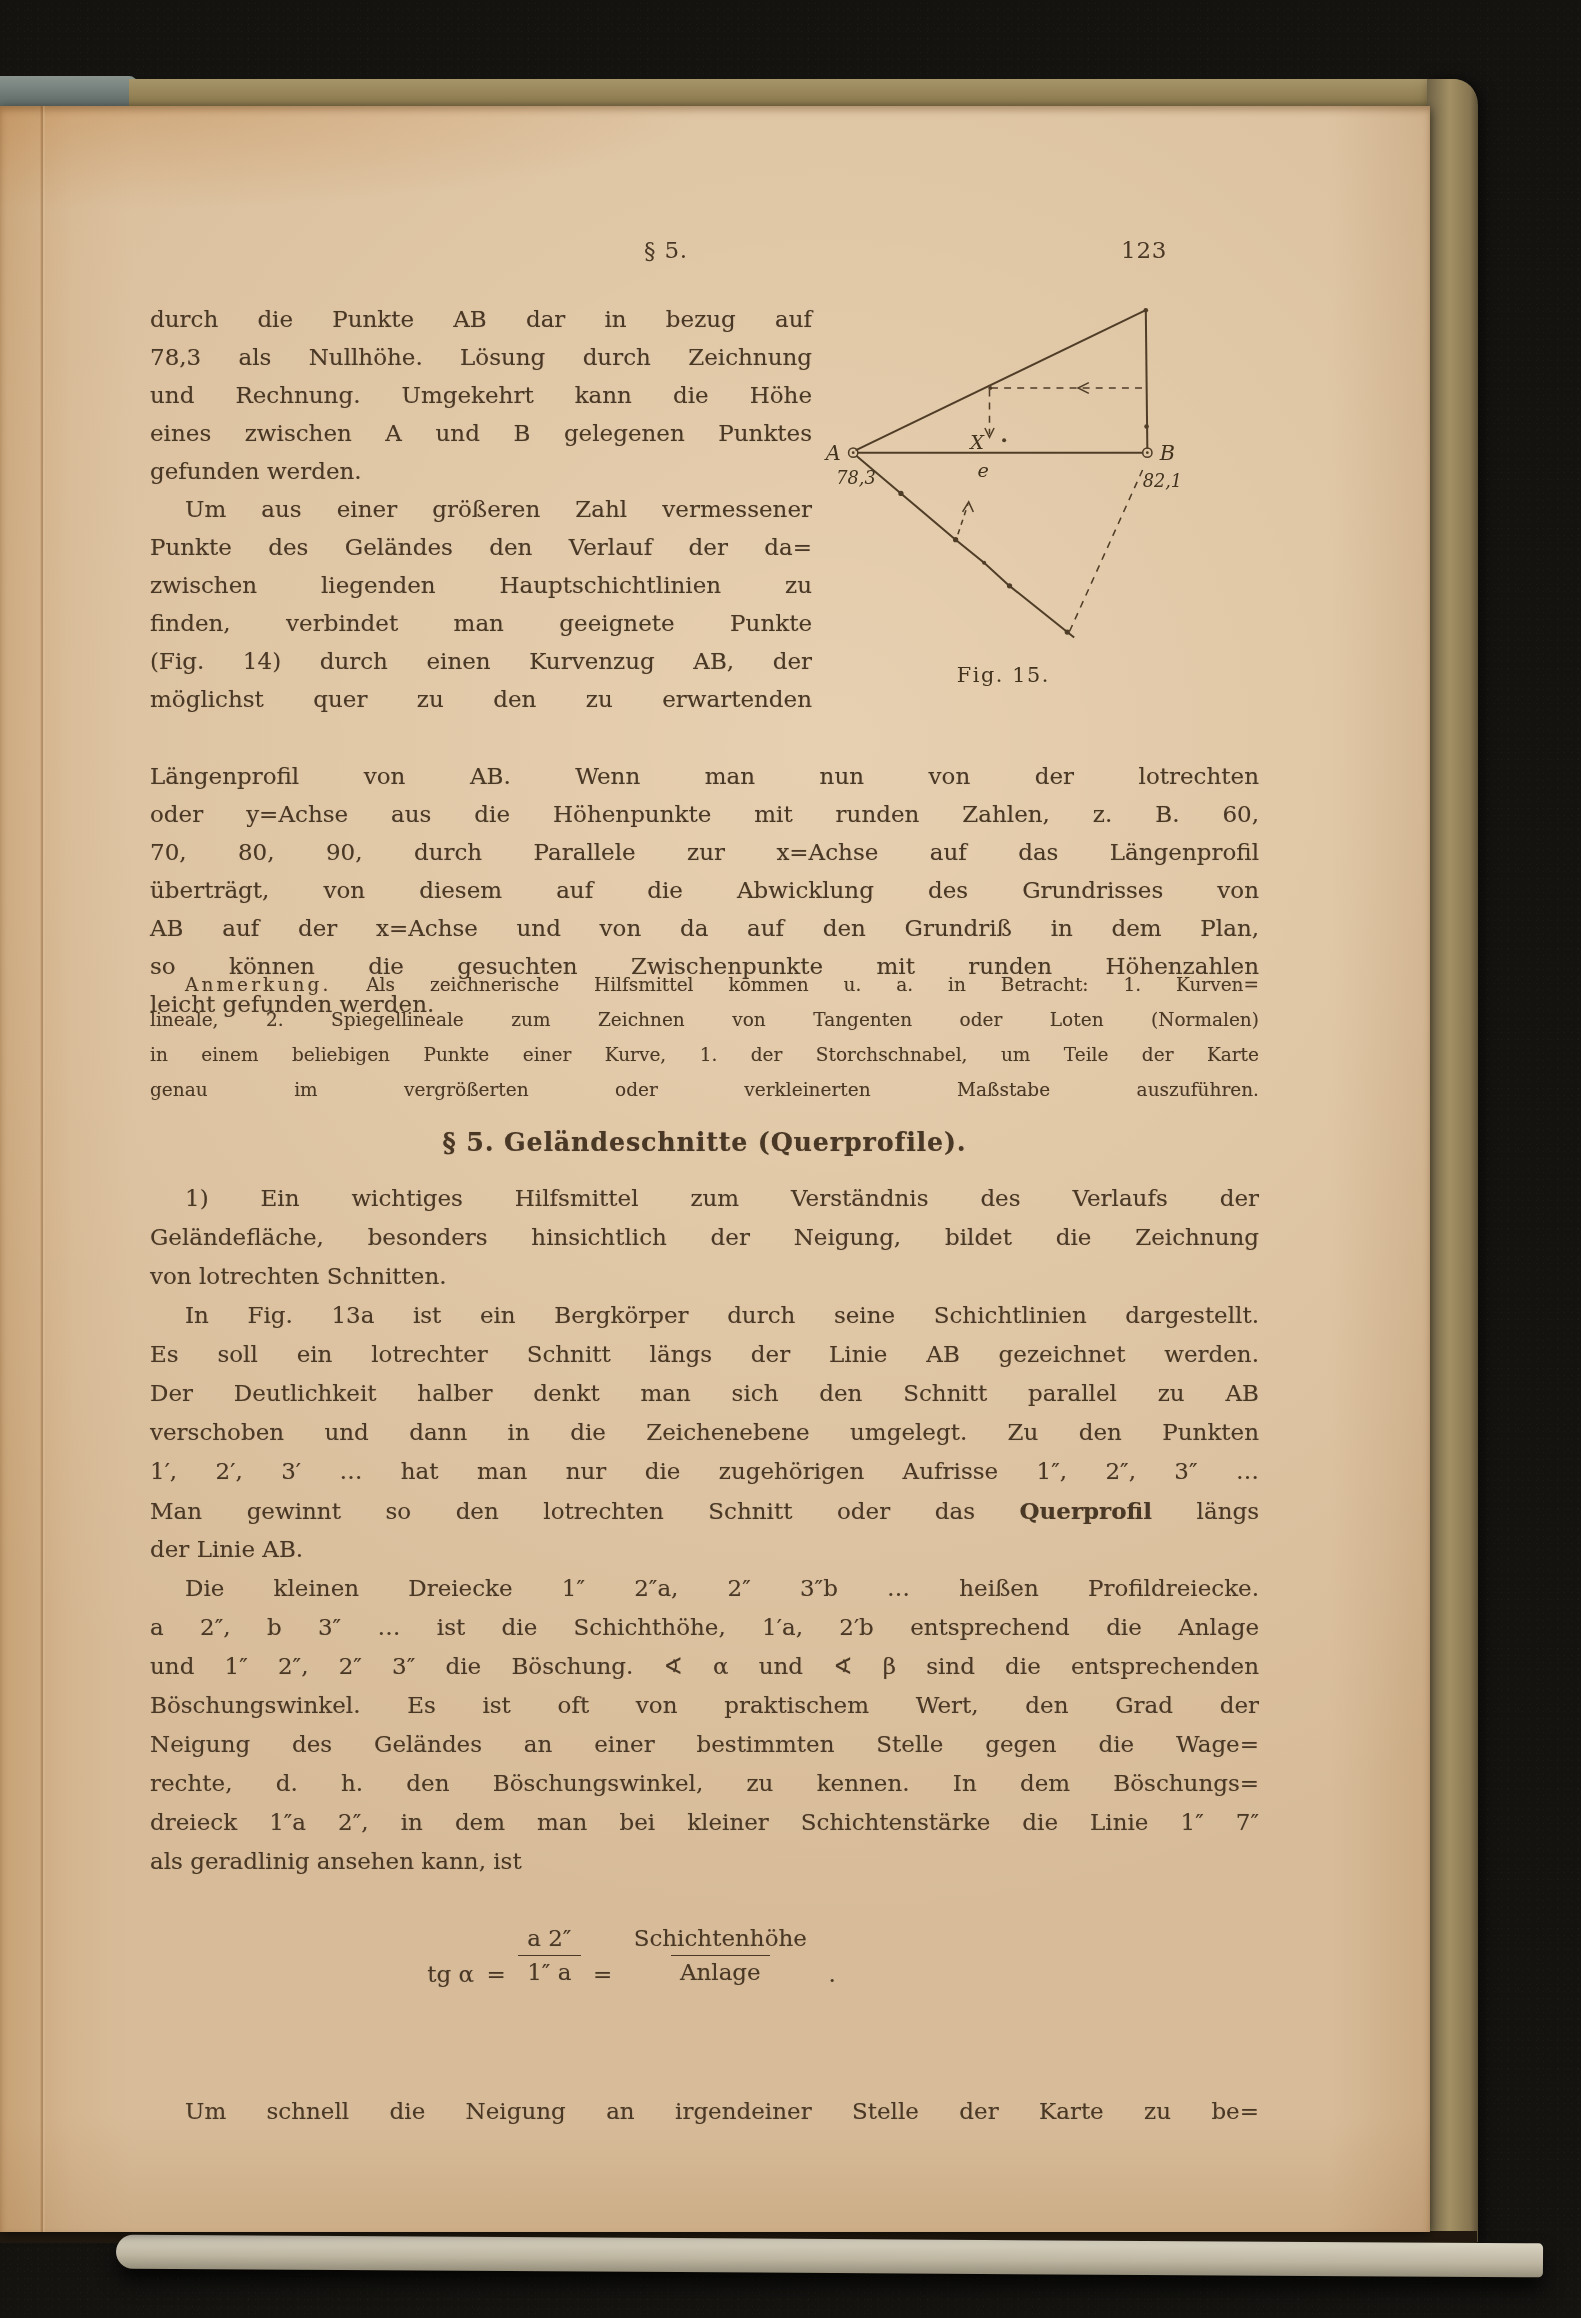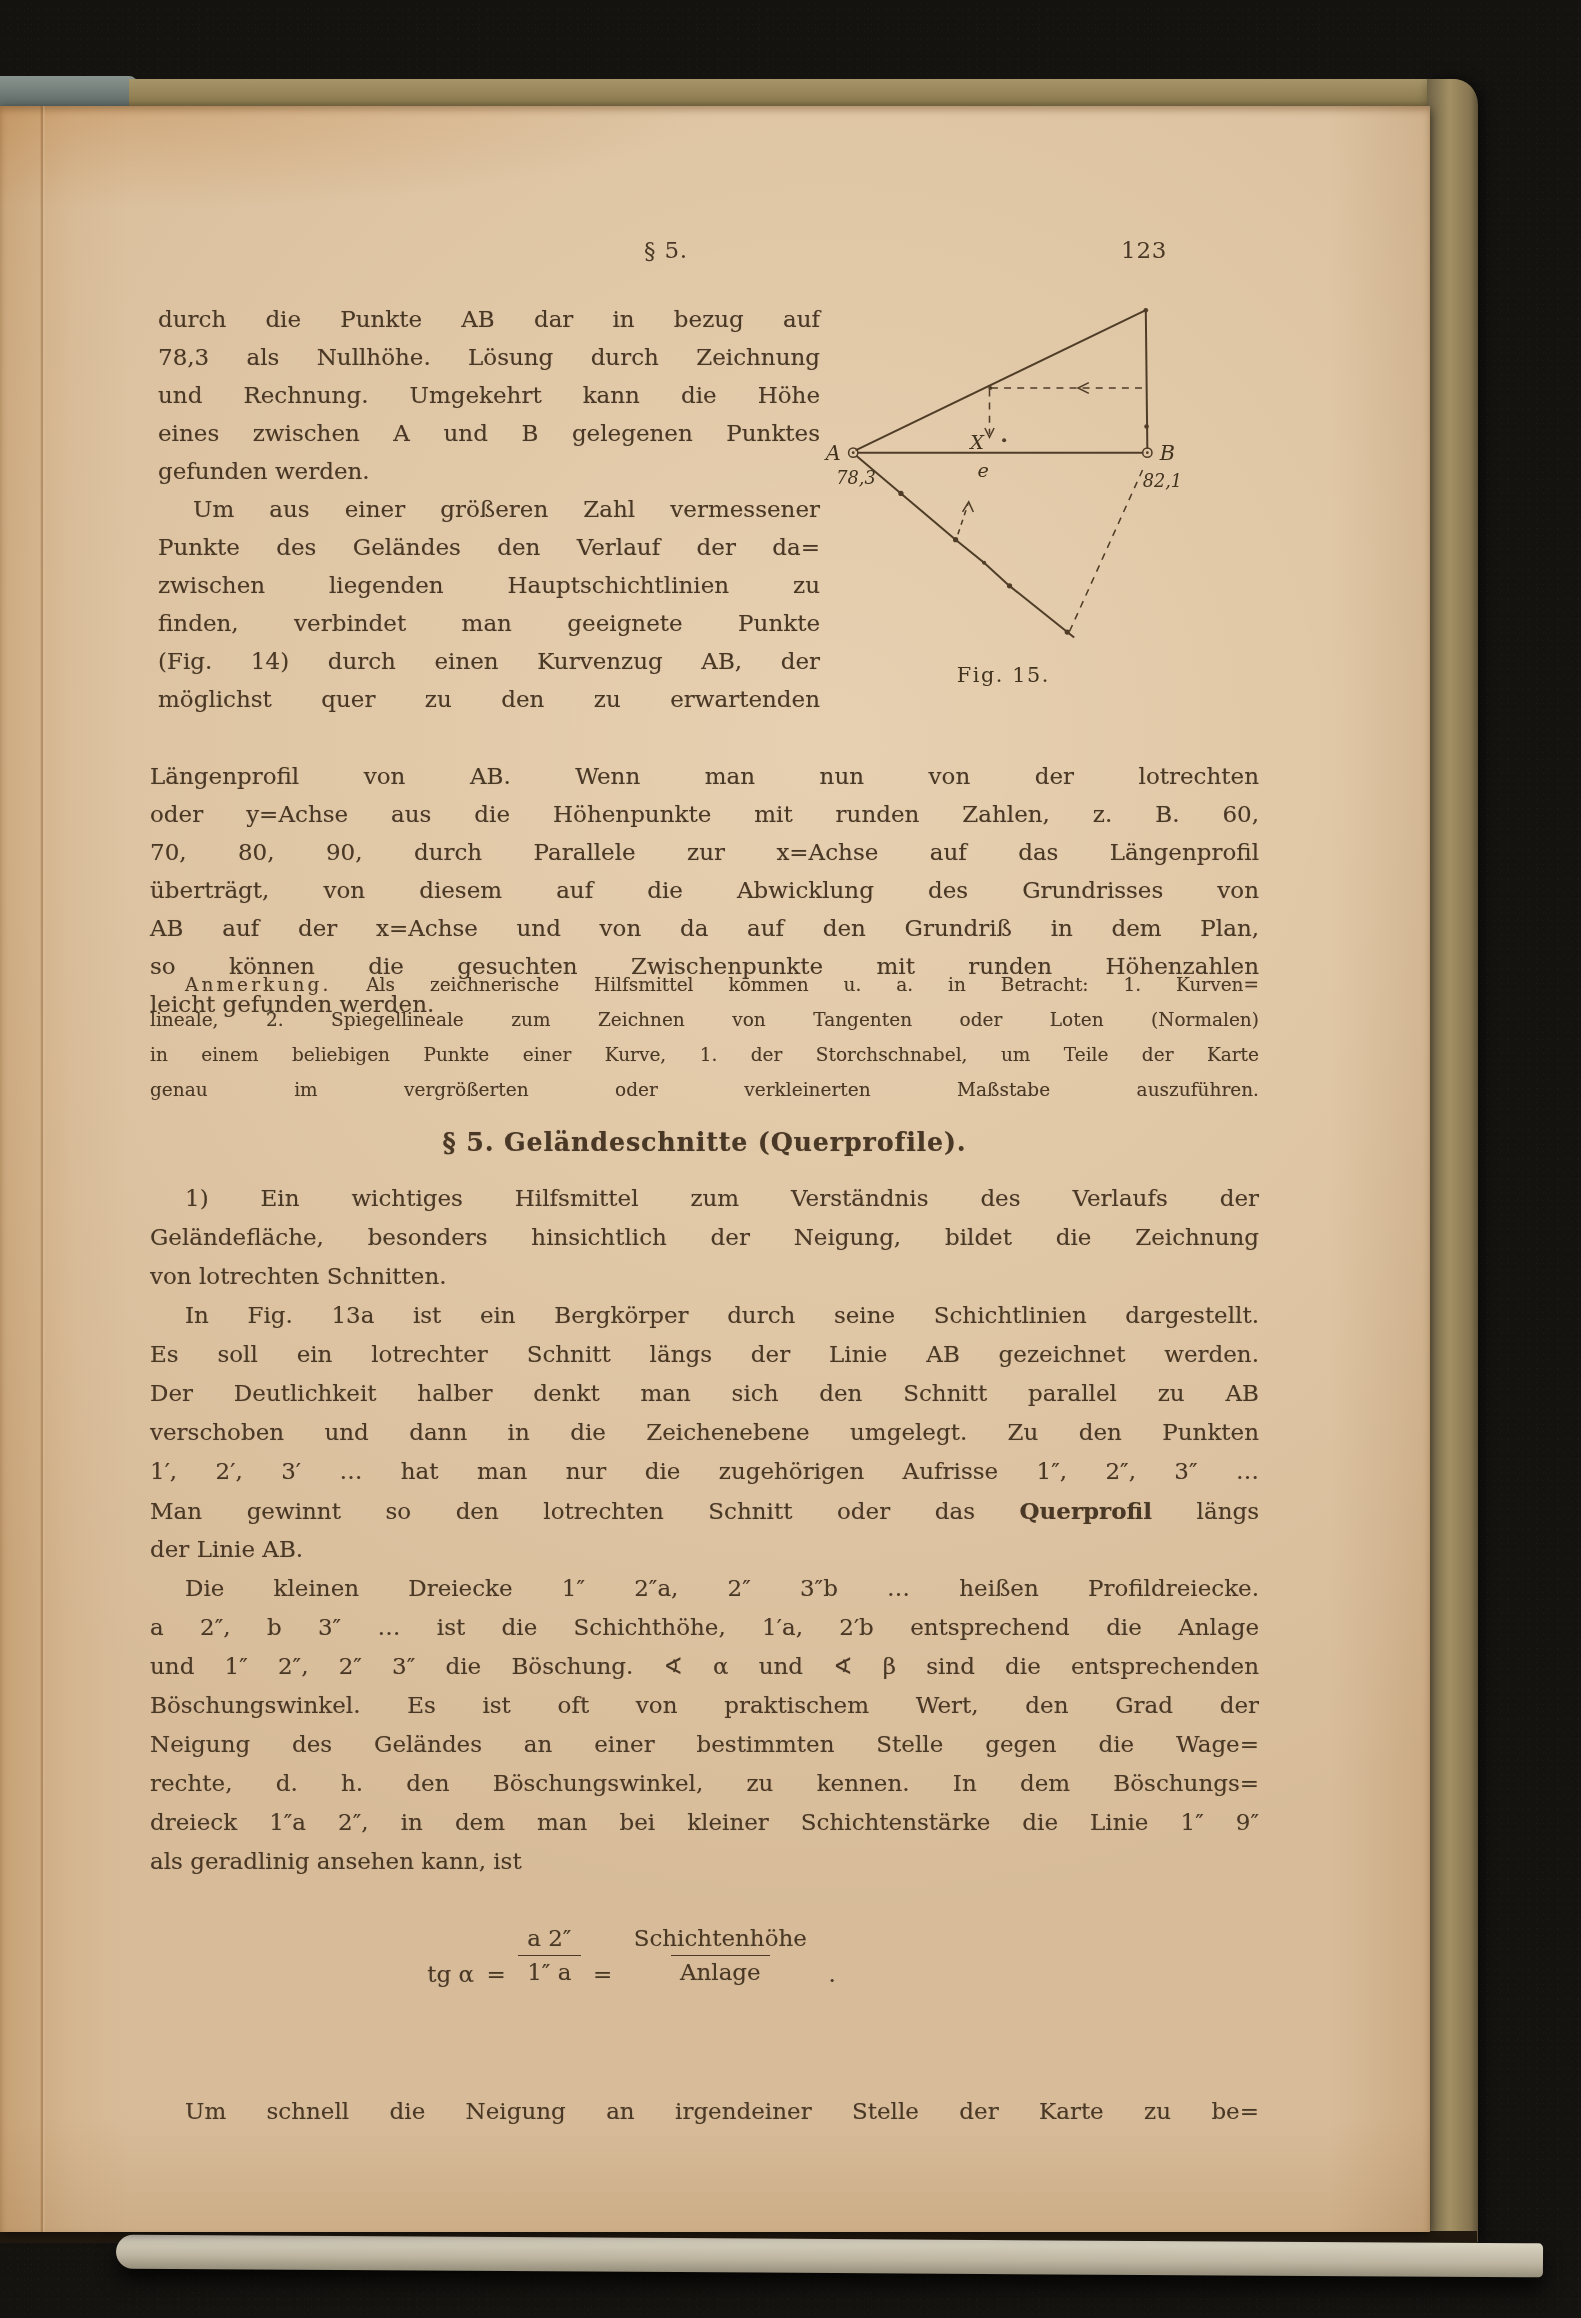--- a/index.html
+++ b/index.html
@@ -108,21 +108,21 @@
   <div class="cover-right"></div>
   <div class="bottom-shadow"></div>
   <div class="bottom-edge"></div>
 
   <div class="page">
     <div class="crease"></div>
 
     <div class="txt hdr center" style="left:150px;top:131px;width:1032px;">§ 5.</div>
     <div class="txt hdr" style="left:1121px;top:131px;">123</div>
 
-    <div class="txt" style="left:158px;top:194px;width:662px;">
+    <div class="txt" style="left:150px;top:194px;width:662px;">
       <div class="line">durch die Punkte AB dar in bezug auf</div>
       <div class="line">78,3 als Nullhöhe. Lösung durch Zeichnung</div>
       <div class="line">und Rechnung. Umgekehrt kann die Höhe</div>
       <div class="line">eines zwischen A und B gelegenen Punktes</div>
       <div class="line endline">gefunden werden.</div>
       <div class="line indent">Um aus einer größeren Zahl vermessener</div>
       <div class="line">Punkte des Geländes den Verlauf der da=</div>
       <div class="line">zwischen liegenden Hauptschichtlinien zu</div>
       <div class="line">finden, verbindet man geeignete Punkte</div>
       <div class="line">(Fig. 14) durch einen Kurvenzug AB, der</div>
@@ -199,21 +199,21 @@
       <div class="line" style="line-height:39px;height:39px;">verschoben und dann in die Zeichenebene umgelegt. Zu den Punkten</div>
       <div class="line" style="line-height:39px;height:39px;">1′, 2′, 3′ … hat man nur die zugehörigen Aufrisse 1″, 2″, 3″ …</div>
       <div class="line" style="line-height:39px;height:39px;"><span>Man gewinnt so den lotrechten Schnitt oder das </span><span class="bold">Querprofil</span><span> längs</span></div>
       <div class="line endline" style="line-height:39px;height:39px;">der Linie AB.</div>
       <div class="line indent" style="line-height:39px;height:39px;">Die kleinen Dreiecke 1″ 2″a, 2″ 3″b … heißen Profildreiecke.</div>
       <div class="line" style="line-height:39px;height:39px;">a 2″, b 3″ … ist die Schichthöhe, 1′a, 2′b entsprechend die Anlage</div>
       <div class="line" style="line-height:39px;height:39px;">und 1″ 2″, 2″ 3″ die Böschung. ∢ α und ∢ β sind die entsprechenden</div>
       <div class="line" style="line-height:39px;height:39px;">Böschungswinkel. Es ist oft von praktischem Wert, den Grad der</div>
       <div class="line" style="line-height:39px;height:39px;">Neigung des Geländes an einer bestimmten Stelle gegen die Wage=</div>
       <div class="line" style="line-height:39px;height:39px;">rechte, d. h. den Böschungswinkel, zu kennen. In dem Böschungs=</div>
-      <div class="line" style="line-height:39px;height:39px;">dreieck 1″a 2″, in dem man bei kleiner Schichtenstärke die Linie 1″ 9″</div>
+      <div class="line" style="line-height:39px;height:39px;">dreieck 1″a 2″, in dem man bei kleiner Schichtenstärke die Linie 1″ 7″</div>
       <div class="line endline" style="line-height:39px;height:39px;">als geradlinig ansehen kann, ist</div>
     </div>
 
     <div class="txt formula" style="left:150px;top:1818px;width:1109px;">
       <span>tg α</span>
       <span>=</span>
       <span class="frac">
         <span class="num">a 2″</span>
         <span class="den">1″ a</span>
       </span>

